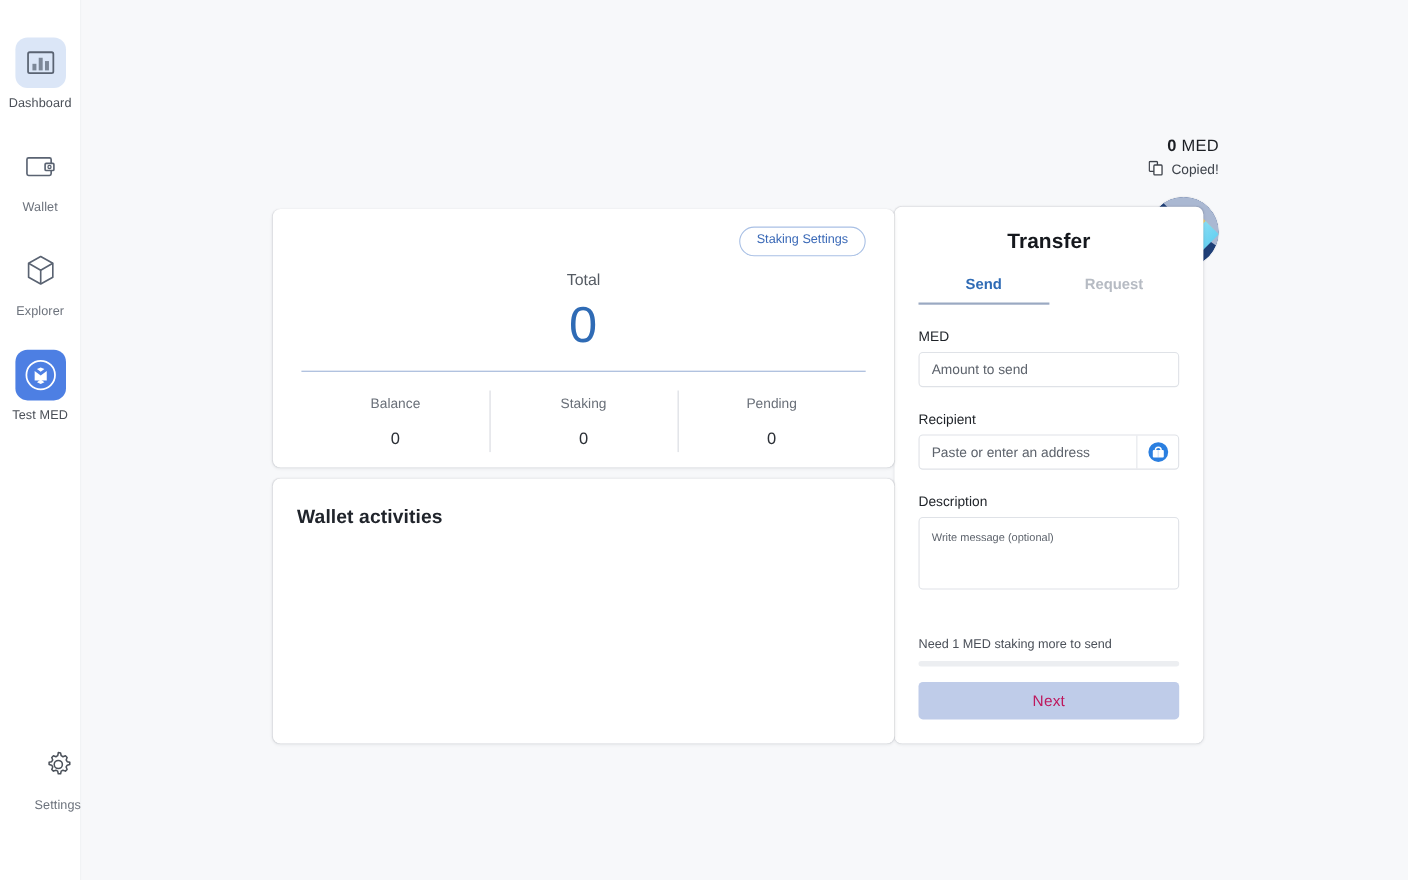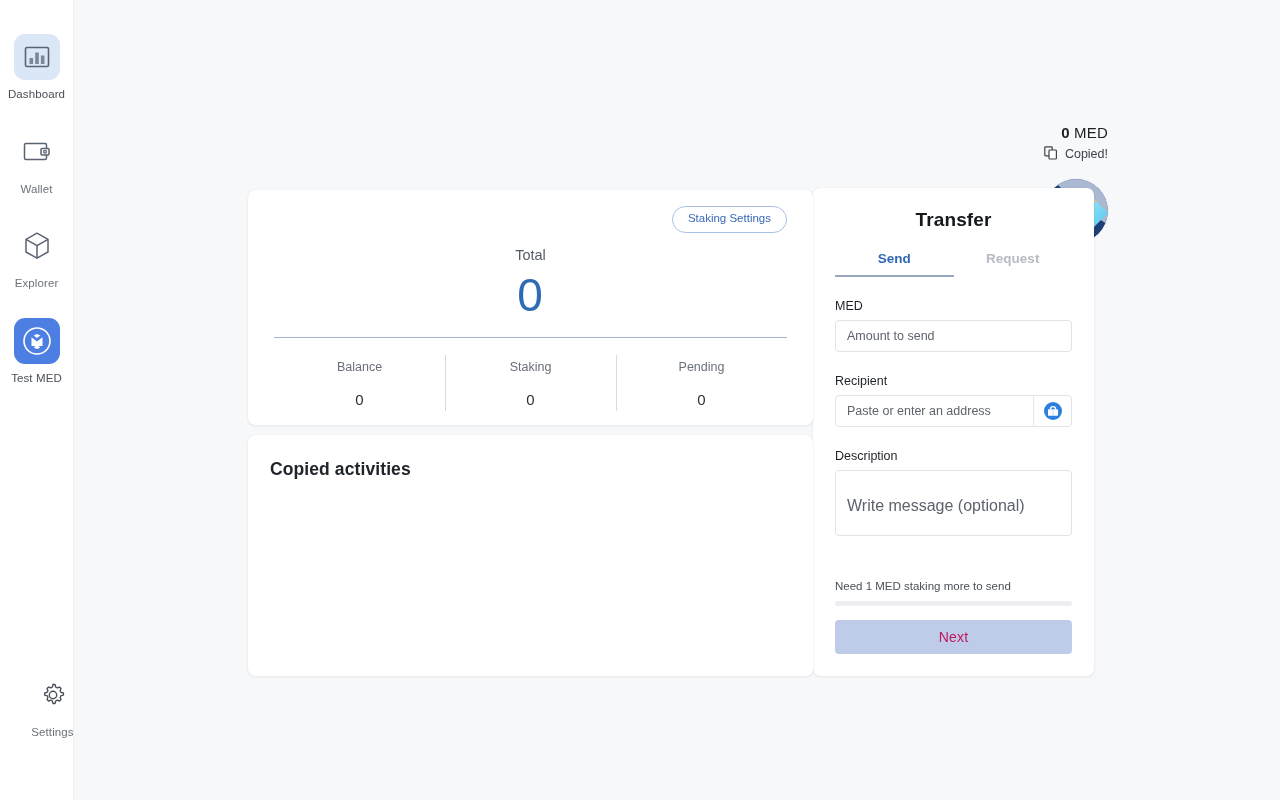--- a/index.html
+++ b/index.html
@@ -179,22 +179,22 @@
     width: 38px; height: 30px;
     display: flex; align-items: center; justify-content: center;
     border-left: 1px solid #e4e7eb;
     cursor: pointer;
   }
   .textarea-box {
     height: 66px;
     border: 1px solid #dfe2e7;
     border-radius: 4px;
     background: #fff;
-    padding: 26px 11px;
-    font-size: 16px;
+    padding: 13px 11px;
+    font-size: 10px;
     color: #5d636c;
   }
   .hint {
     margin-top: 44px;
     font-size: 11.5px; color: #4b5059;
   }
   .progress-track {
     margin-top: 9px;
     height: 5px; border-radius: 3px;
     background: #eceef1;
@@ -340,21 +340,21 @@
               <div class="stat-value">0</div>
             </div>
             <div class="stat">
               <div class="stat-label">Pending</div>
               <div class="stat-value">0</div>
             </div>
           </div>
         </section>
 
         <section class="card activities">
-          <h2 class="activities-title">Copied activities</h2>
+          <h2 class="activities-title">Wallet activities</h2>
         </section>
       </div>
 
       <section class="card transfer">
         <h2 class="transfer-title">Transfer</h2>
 
         <div class="tabs">
           <div class="tab active">Send</div>
           <div class="tab inactive">Request</div>
         </div>

